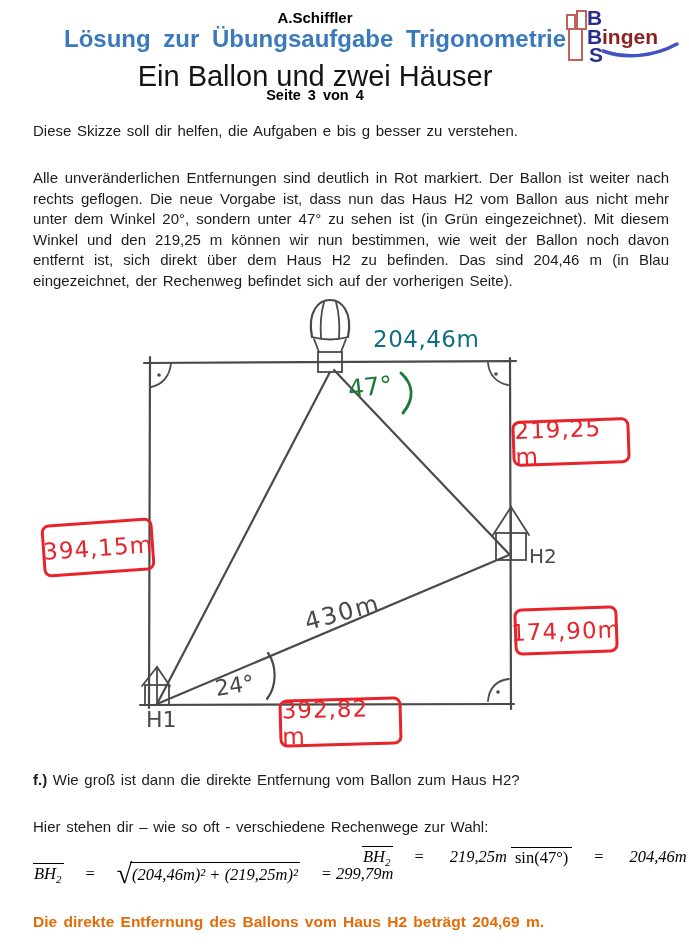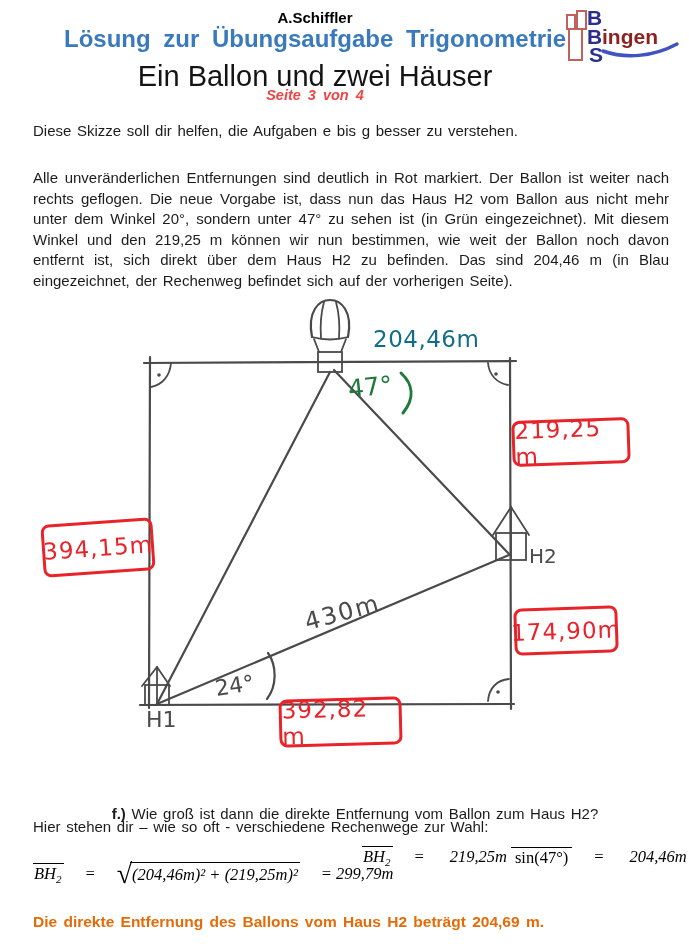--- a/index.html
+++ b/index.html
@@ -5,28 +5,28 @@
   html,body { margin:0; padding:0; }
   body {
     width:689px; height:949px; position:relative; background:#ffffff;
     font-family:"Liberation Sans", sans-serif; color:#1c1c1c; overflow:hidden;
   }
   .abs { position:absolute; }
   .head-center { left:0; width:630px; text-align:center; }
   .author   { top:9px;  font-size:15px; font-weight:bold; color:#000000; }
   .subtitle { top:25px; font-size:24px; font-weight:bold; color:#3a7abc; word-spacing:6px; }
   .title    { top:60px; font-size:29px; color:#141414; }
-  .pageinfo { top:87px; font-size:14.5px; font-weight:bold; color:#ef4444; word-spacing:3px;font-style:italic; }
+  .pageinfo { top:87px; font-size:14.5px; font-weight:bold; color:#000000; word-spacing:3px; }
 
   .logo { right:6px; top:4px; width:118px; height:60px; }
 
   .bodytext { font-size:15px; line-height:20.5px; word-spacing:1.5px; }
   .intro { left:33px; top:121px; width:644px; }
   .para  { left:33px; top:168px; width:636px; text-align:justify; }
-  .qline { left:33px; top:804px; width:644px;text-align:center; }
+  .qline { left:33px; top:770px; width:644px; }
   .qlabel { font-weight:bold; }
   .methods { left:33px; top:817px; width:644px; }
   .conclusion { left:33px; top:913px; width:650px; font-size:15.5px; font-weight:bold;
                 color:#e36c0a; word-spacing:2px; }
 
   .sketch { left:0; top:295px; }
 
   .redbox {
     position:absolute; border:3px solid #e8232a; border-radius:8px;
     color:#e8232a; font-size:23px; font-family:"DejaVu Sans", sans-serif;

